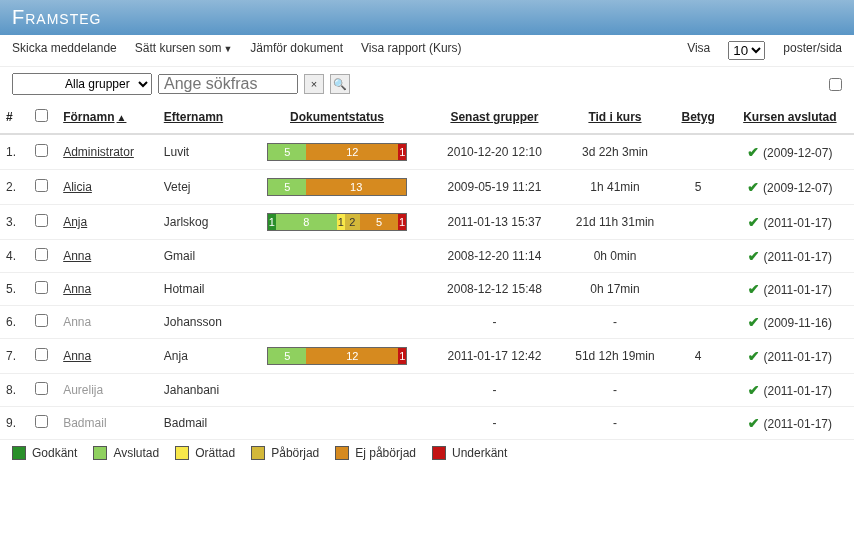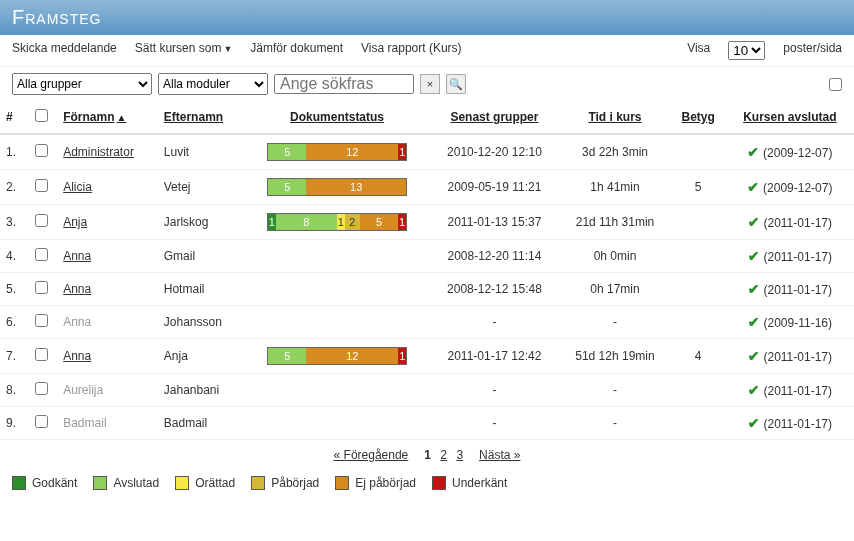--- a/index.html
+++ b/index.html
@@ -57,25 +57,22 @@
   <span class="btn">Visa rapport (Kurs)</span>
   <span class="spacer"></span>
   <span>Visa</span>
   <select>
     <option>10</option>
   </select>
   <span>poster/sida</span>
 </div>
 
 <div class="filters">
-  <select style="width:140px;">
+  <select style="width:140px;padding-left:48px;">
     <option>Alla grupper</option>
-  </select>
-  <select style="width:110px;">
-    <option>Alla moduler</option>
   </select>
   <input type="text" placeholder="Ange sökfras" style="">
   <span class="icon-btn">×</span>
   <span class="icon-btn">🔍</span>
   <span class="fspacer"></span>
   <input type="checkbox" style="">
 </div>
 
 <table>
   <thead>
@@ -213,27 +210,20 @@
           <td>Badmail</td>
           <td class="center"></td>
           <td class="center">-</td>
           <td class="center">-</td>
           <td class="center"></td>
           <td class="center"><span class="check">✔</span><span>(2011-01-17)</span></td>
         </tr>
       </tbody>
 </table>
 
-<div class="pagination">
-  <a href="#">« Föregående</a>
-  &nbsp;
-  <span id="pages"><a href="#" class="current">1</a> <a href="#">2</a> <a href="#">3</a> </span>
-  &nbsp;
-  <a href="#">Nästa »</a>
-</div>
 
 <div class="legend">
   <span class="sw c-godkant"></span>
       <span class="lbl">Godkänt</span>
   <span class="sw c-avslutad"></span>
       <span class="lbl">Avslutad</span>
   <span class="sw c-orattad"></span>
       <span class="lbl">Orättad</span>
   <span class="sw c-paborjad"></span>
       <span class="lbl">Påbörjad</span>

